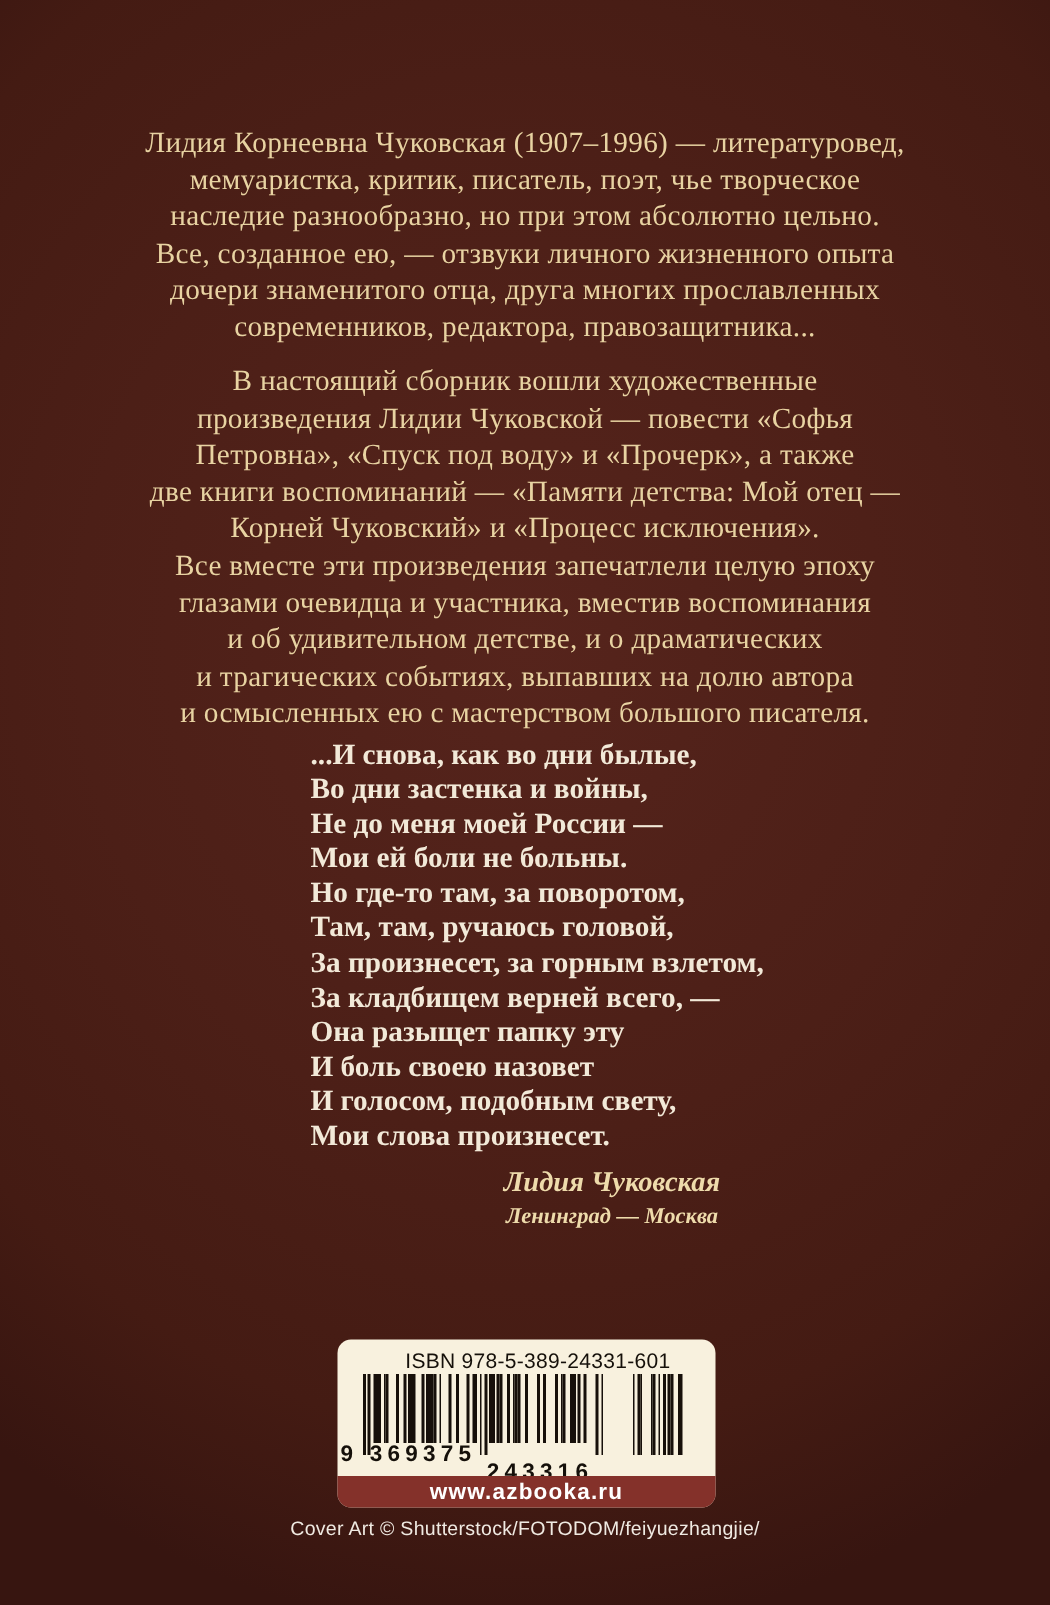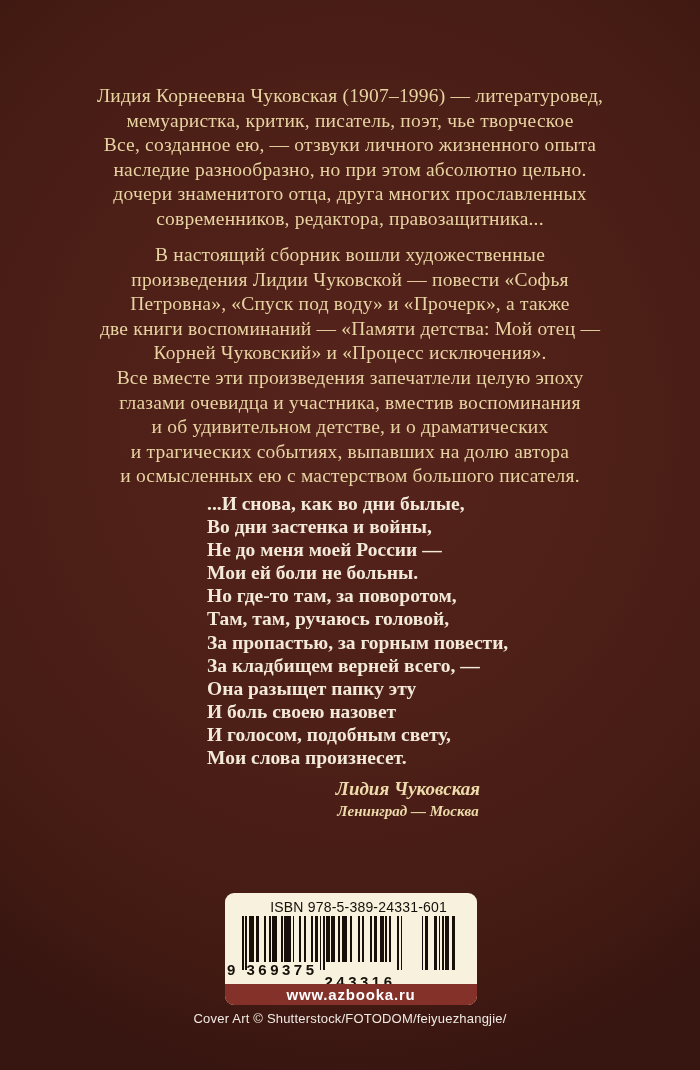--- a/index.html
+++ b/index.html
@@ -44,22 +44,22 @@
   .line{white-space:nowrap;font-family:Liberation Serif, serif;}
 </style>
 </head>
 <body>
 
 <div class="cover">
 
   <div class="textblock bio">
       <div class="line">Лидия Корнеевна Чуковская (1907–1996) — литературовед,</div>
       <div class="line">мемуаристка, критик, писатель, поэт, чье творческое</div>
+      <div class="line">наследие разнообразно, но при этом абсолютно цельно.</div>
       <div class="line">Все, созданное ею, — отзвуки личного жизненного опыта</div>
-      <div class="line">наследие разнообразно, но при этом абсолютно цельно.</div>
       <div class="line">дочери знаменитого отца, друга многих прославленных</div>
       <div class="line">современников, редактора, правозащитника...</div>
     </div>
 
   <div class="textblock summary">
       <div class="line">В настоящий сборник вошли художественные</div>
       <div class="line">произведения Лидии Чуковской — повести «Софья</div>
       <div class="line">Петровна», «Спуск под воду» и «Прочерк», а также</div>
       <div class="line">две книги воспоминаний — «Памяти детства: Мой отец —</div>
       <div class="line">Корней Чуковский» и «Процесс исключения».</div>
@@ -70,21 +70,21 @@
       <div class="line">и осмысленных ею с мастерством большого писателя.</div>
     </div>
 
   <div class="poem">
       <div class="line">...И снова, как во дни былые,</div>
       <div class="line">Во дни застенка и войны,</div>
       <div class="line">Не до меня моей России —</div>
       <div class="line">Мои ей боли не больны.</div>
       <div class="line">Но где-то там, за поворотом,</div>
       <div class="line">Там, там, ручаюсь головой,</div>
-      <div class="line">За пропастью, за горным повести,</div>
+      <div class="line">За произнесет, за горным взлетом,</div>
       <div class="line">За кладбищем верней всего, —</div>
       <div class="line">Она разыщет папку эту</div>
       <div class="line">И боль своею назовет</div>
       <div class="line">И голосом, подобным свету,</div>
       <div class="line">Мои слова произнесет.</div>
     </div>
 
   <div class="signature">
     <div class="sig-name">Лидия Чуковская</div>
     <div class="sig-place">Ленинград — Москва</div>

